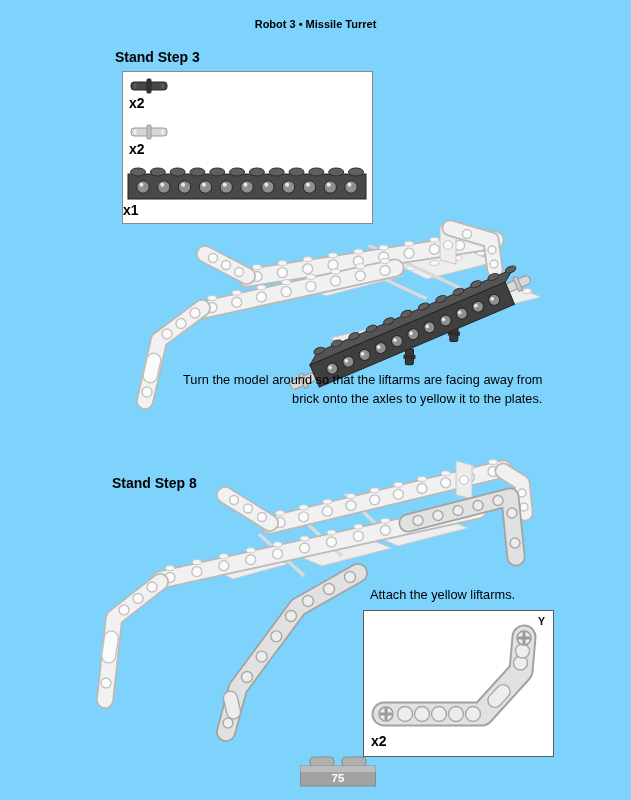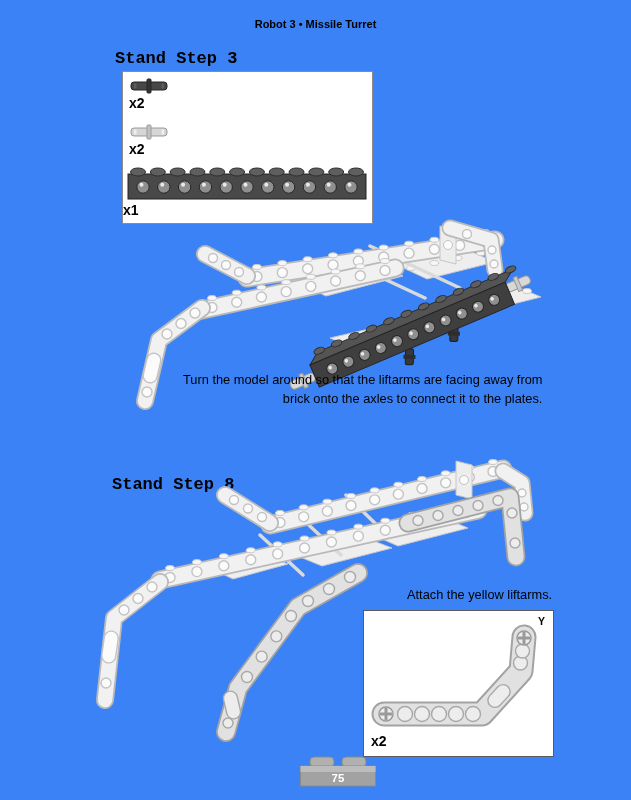--- a/index.html
+++ b/index.html
@@ -1,20 +1,20 @@
 <!DOCTYPE html>
 <html><head>
 <meta charset="utf-8">
 <style>
   html,body{margin:0;padding:0;background:#ffffff;}
-  .page{position:relative;width:631px;height:800px;background:#3b82f6;overflow:hidden;
+  .page{position:relative;width:631px;height:800px;background:#7dd3fc;overflow:hidden;
         font-family:"Liberation Sans",sans-serif;color:#000;}
   .hdr{position:absolute;top:18px;left:0;right:0;text-align:center;
        font-size:11px;font-weight:bold;}
-  .step-title{position:absolute;font-size:17px;font-weight:bold;font-family:Liberation Mono, monospace;}
+  .step-title{position:absolute;font-size:14px;font-weight:bold;}
   .pbox{position:absolute;border:1px solid #8b8b8b;background:#fff;}
   .pbox2{position:absolute;border:1px solid #5a5a5a;background:#fff;}
   .count{position:absolute;font-size:14px;font-weight:bold;line-height:18px;}
   .cap{position:absolute;font-size:12.8px;line-height:18.5px;text-align:right;}
   .ytag{position:absolute;font-size:10.5px;font-weight:bold;}
   .abs{position:absolute;}
   
   .po{fill:none;stroke:#b9b9b9;stroke-linecap:round;stroke-linejoin:round;}
   .pi{fill:none;stroke:#f1f1f1;stroke-linecap:round;stroke-linejoin:round;}
   .poy{fill:none;stroke:#a2a2a2;stroke-linecap:round;stroke-linejoin:round;}
@@ -270,21 +270,21 @@
           <circle cx="140.7" cy="10.3" r="1.8"></circle>
           <circle cx="158.3" cy="10.3" r="1.8"></circle>
           <circle cx="175.9" cy="10.3" r="1.8"></circle>
           <circle cx="193.5" cy="10.3" r="1.8"></circle>
         </g>
     </g>
   </svg>
 
   <div class="cap" style="left:183px;top:371px;">
     <div>Turn the model around so that the liftarms are facing away from</div>
-    <div>brick onto the axles to connect it to the plates.</div>
+    <div>brick onto the axles to yellow it to the plates.</div>
   </div>
 
   <div class="step-title" style="left:112px;top:475px;">Stand Step 8</div>
 
   <svg class="abs" style="left:58px;top:455px;" width="490" height="305" viewBox="0 0 490 305">
 
     <polygon class="plate" points="230,97 300,80 334,93 264,111"></polygon>
     <g class="sw">
         <ellipse cx="248" cy="99" rx="4.5" ry="2.5"></ellipse>
         <ellipse cx="270.6666666666667" cy="94" rx="4.5" ry="2.5"></ellipse>
@@ -425,21 +425,21 @@
         <circle cx="189" cy="222" r="5.5"></circle>
       </g>
     <g transform="translate(174,250) rotate(77)">
       <rect class="sloty" x="-14" y="-7" width="28" height="14" rx="7"></rect>
     </g>
     <g class="hy">
         <circle cx="170" cy="268" r="5"></circle>
       </g>
   </svg>
 
-  <div class="cap" style="left:407px;top:586px;">Attach the yellow liftarms.</div>
+  <div class="cap" style="left:370px;top:586px;">Attach the yellow liftarms.</div>
 
   <div class="pbox2" style="left:363px;top:610px;width:189px;height:145px;">
     <div class="ytag" style="right:8px;top:4px;">Y</div>
     <svg class="abs" style="left:0;top:0;" width="189" height="145" viewBox="0 0 189 145">
       <path class="poy" stroke-width="25" d="M20,103 L118,103 L157,60 L160,26"></path>
       <path class="piy" stroke-width="21" d="M20,103 L118,103 L157,60 L160,26"></path>
       <circle cx="22" cy="103" r="7" fill="#ededed" stroke="#9a9a9a" stroke-width="1.5"></circle>
       <path class="ax" d="M22,97 L22,109 M16,103 L28,103"></path>
       <g class="hy">
           <circle cx="41" cy="103" r="7.5"></circle>

